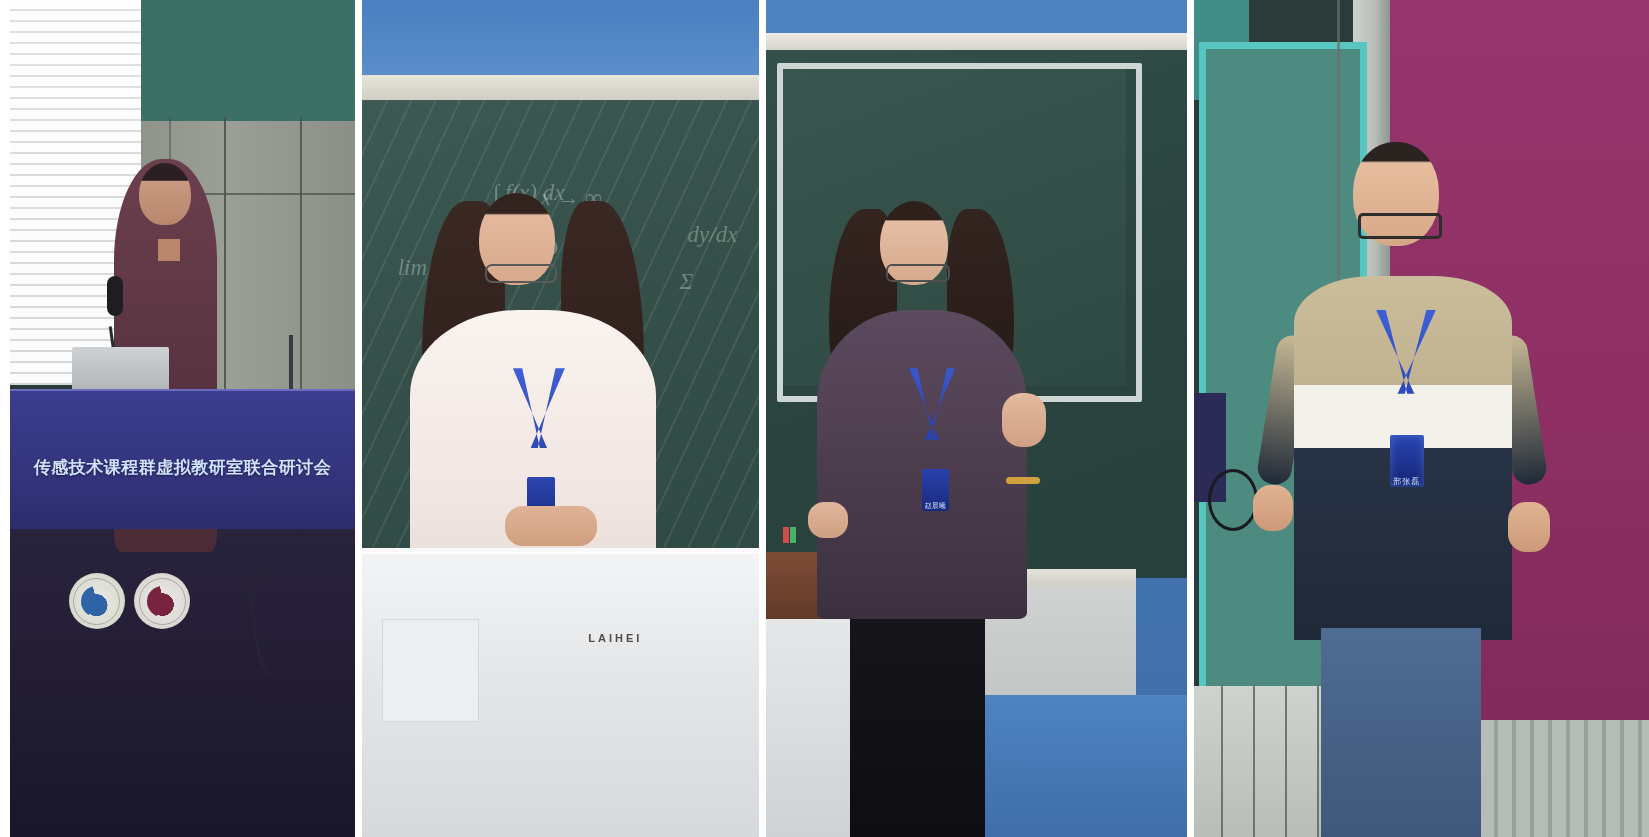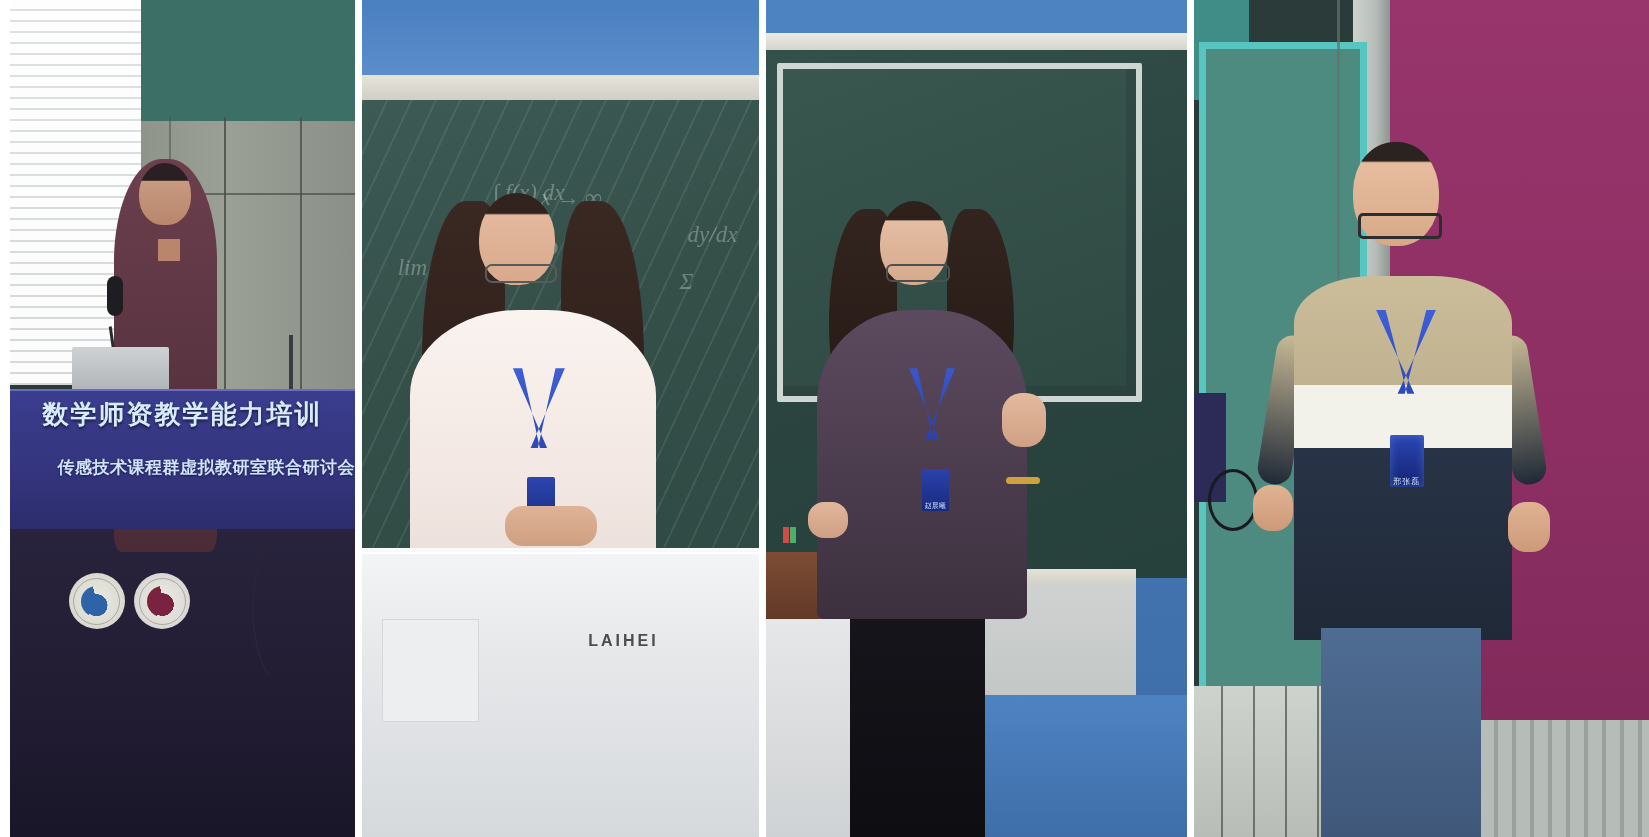--- a/index.html
+++ b/index.html
@@ -22,21 +22,21 @@
   .p1 .wallR{left:38%;top:14.5%;width:62%;height:86%;background:linear-gradient(90deg,#8e948a 0%,#9aa096 40%,#8a9087 100%);}
   .p1 .seamA{left:62%;top:14%;width:2px;height:86%;background:#4a4f48;opacity:.85;}
   .p1 .seamB{left:84%;top:14%;width:2px;height:86%;background:#4a4f48;opacity:.8;}
   .p1 .seamC{left:46%;top:14%;width:2px;height:86%;background:#4a4f48;opacity:.5;}
   .p1 .seamH{left:38%;top:23%;width:62%;height:2px;background:#4a4f48;opacity:.7;}
   .p1 .darkfloor{left:0;top:56%;width:100%;height:44%;background:linear-gradient(180deg,#2b2540 0%,#221d33 60%,#1a1629 100%);}
   .p1 .laptop{left:18%;top:41.5%;width:28%;height:7%;background:linear-gradient(180deg,#cfd2d4,#a7abad);border-radius:2px 2px 0 0;}
   .p1 .podium{left:-2%;top:46.5%;width:104%;height:16.5%;background:linear-gradient(180deg,#3b3d8f 0%,#34357e 55%,#2c2d6d 100%);border-top:2px solid #6a6cc0;}
   .p1 .banner-t1{left:0;top:47.4%;width:100%;text-align:center;color:#d8ecff;font-weight:bold;font-size:26px;letter-spacing:2px;
      text-shadow:0 2px 3px rgba(0,0,0,.55);white-space:nowrap;}
-  .p1 .banner-t2{left:0;top:54.5%;width:100%;text-align:right;color:#cfe3ff;font-weight:bold;font-size:17px;letter-spacing:.5px;
+  .p1 .banner-t2{left:0;top:54.5%;width:100%;text-align:center;color:#cfe3ff;font-weight:bold;font-size:17px;letter-spacing:.5px;
      text-shadow:0 1px 2px rgba(0,0,0,.5);white-space:nowrap;}
   .p1 .logo{width:56px;height:56px;border-radius:50%;top:68.5%;}
   .p1 .logo1{left:17%;background:radial-gradient(circle at 50% 50%,#e9eae2 0%,#dcdcd2 62%,#c9cabf 100%);}
   .p1 .logo2{left:36%;background:radial-gradient(circle at 50% 50%,#ecebe6 0%,#dedbd6 62%,#cbc7c2 100%);}
   .p1 .logo1 .mark{position:absolute;inset:22%;border-radius:50%;background:
      conic-gradient(from 210deg,#2f63a8 0 38%,transparent 38% 100%),
      radial-gradient(circle at 50% 62%,#2f63a8 0 44%,transparent 45%);}
   .p1 .logo2 .mark{position:absolute;inset:22%;border-radius:50%;background:
      conic-gradient(from 200deg,#7a2340 0 42%,transparent 42% 100%),
      radial-gradient(circle at 50% 60%,#7a2340 0 46%,transparent 47%);}
@@ -64,21 +64,21 @@
   .p2 .s3{left:30%;top:29%;}
   .p2 .s4{left:9%;top:33%;}
   .p2 .s5{left:82%;top:26%;font-family:Liberation Serif, serif;}
   .p2 .s6{left:80%;top:36%;}
   .p2 .walllow{left:0;top:67.5%;width:100%;height:33%;background:linear-gradient(180deg,#d9d8d2 0%,#cfd0cb 55%,#c6c9c6 100%);}
   .p2 .bluebase{left:0;top:90%;width:100%;height:10%;background:linear-gradient(180deg,#5c8fc4,#4b7cb0);}
   .p2 .desk{left:-4%;top:66%;width:108%;height:34%;background:linear-gradient(180deg,#f3f4f5 0%,#e6e8ea 35%,#d6d9dc 100%);
      border-top:2px solid #ffffff;border-radius:4px;}
   .p2 .desktop{left:-4%;top:65.5%;width:108%;height:4%;background:linear-gradient(180deg,#fafbfb,#dfe2e4);}
   .p2 .deskwood{left:55%;top:69%;width:50%;height:10%;background:linear-gradient(180deg,#7a4a34,#5e3825);}
-  .p2 .desklabel{left:57%;top:75.5%;color:#4c4c4c;font-size:16px;letter-spacing:3px;font-weight:bold;}
+  .p2 .desklabel{left:57%;top:75.5%;color:#4c4c4c;font-size:11px;letter-spacing:3px;font-weight:bold;}
   .p2 .deskpanel{left:5%;top:74%;width:24%;height:12%;background:#eceef0;border:1px solid #d5d8da;}
   .p2 .person{left:12%;top:37%;width:62%;height:34%;background:linear-gradient(180deg,#faf3ef 0%,#f2e7e2 60%,#e8dcd7 100%);
      border-radius:44% 44% 6% 6%/30% 30% 4% 4%;}
   .p2 .hairL{left:15%;top:24%;width:21%;height:36%;background:linear-gradient(180deg,#3a2822,#2a1c18);border-radius:55% 30% 40% 50%;}
   .p2 .hairR{left:50%;top:24%;width:21%;height:36%;background:linear-gradient(180deg,#3a2822,#2a1c18);border-radius:30% 55% 50% 40%;}
   .p2 .head{left:29.5%;top:23%;width:76px;height:92px;border-radius:50% 50% 46% 46%;
      background:linear-gradient(180deg,#32231e 0%,#32231e 22%,#e3b89c 24%,#d8a98c 100%);}
   .p2 .glasses{left:31%;top:31.5%;width:68px;height:15px;border:2px solid #5a5a5a;border-radius:7px;}
   .p2 .lanyard{left:38%;top:44%;width:52px;height:80px;background:linear-gradient(180deg,#3f5fd4,#2f49b5);
      clip-path:polygon(0 0,18% 0,52% 100%,34% 100%,100% 0,82% 0,48% 100%,66% 100%);}
@@ -164,21 +164,20 @@
     <div class="ab person"></div>
     <div class="ab head"></div>
     <div class="ab neck"></div>
     <div class="ab mic"></div>
     <div class="ab micstem"></div>
     <div class="ab stand"></div>
     <div class="ab cable"></div>
 
     <div class="ab laptop"></div>
     <div class="ab podium"></div>
-    <div class="ab banner-t1">数学师资教学能力培训</div>
     <div class="ab banner-t2">传感技术课程群虚拟教研室联合研讨会</div>
 
     <div class="ab logo logo1">
       <span class="mark"></span>
         <span class="ring"></span>
     </div>
     <div class="ab logo logo2">
       <span class="mark"></span>
         <span class="ring"></span>
     </div>

